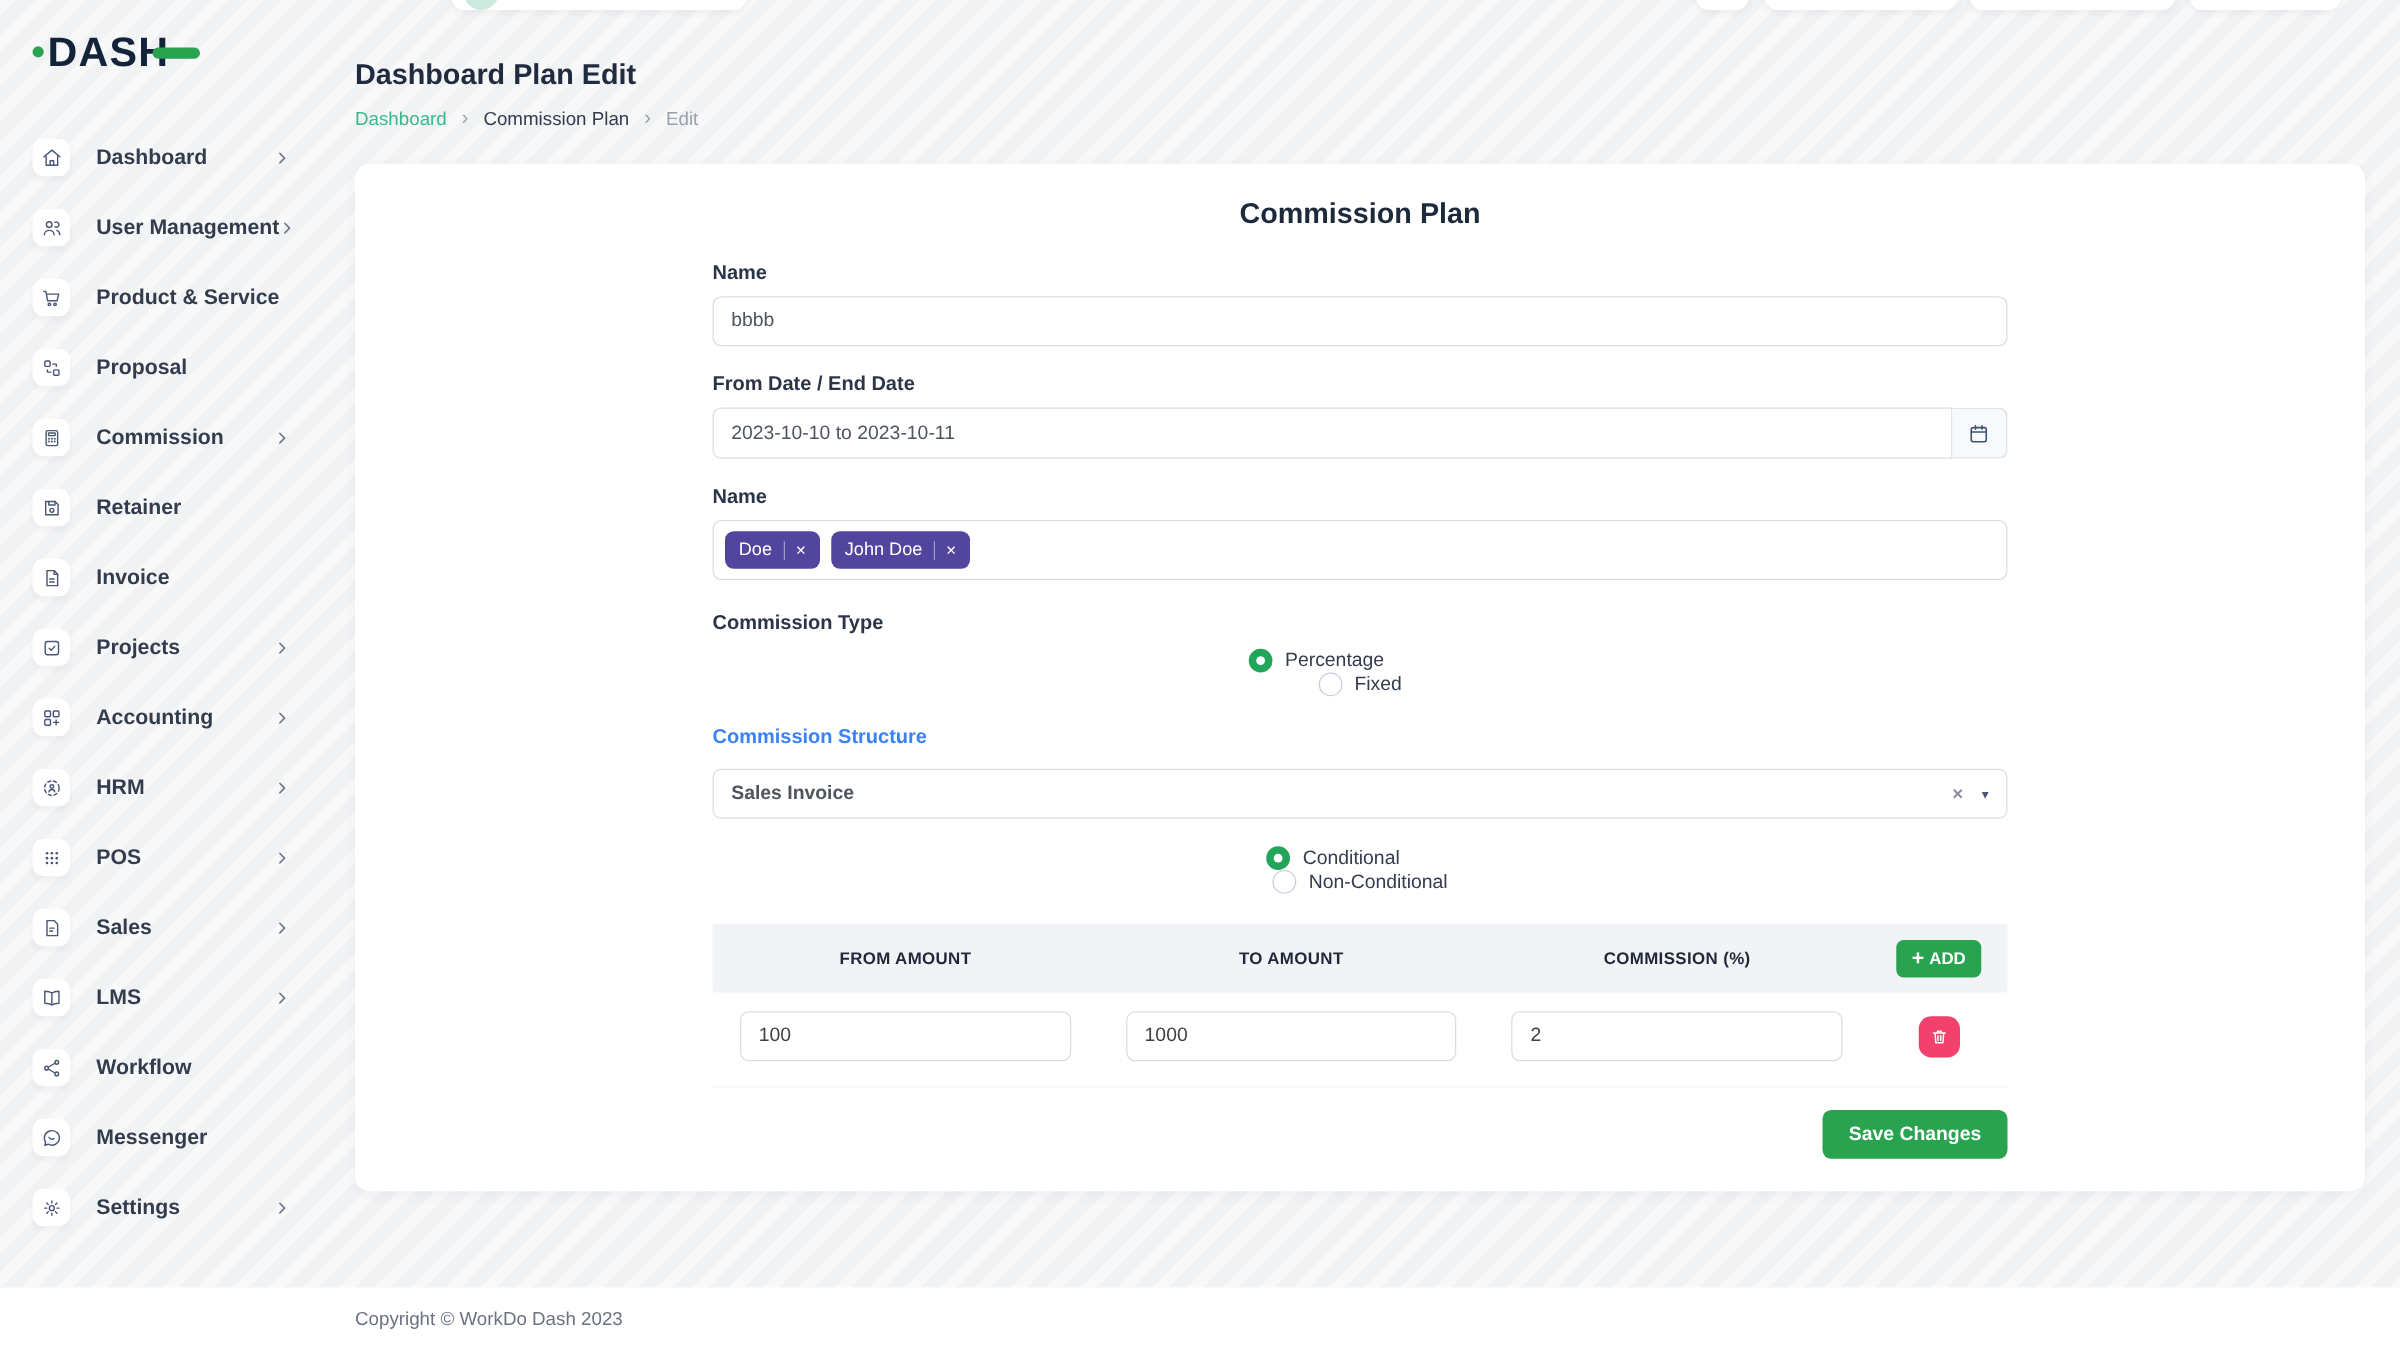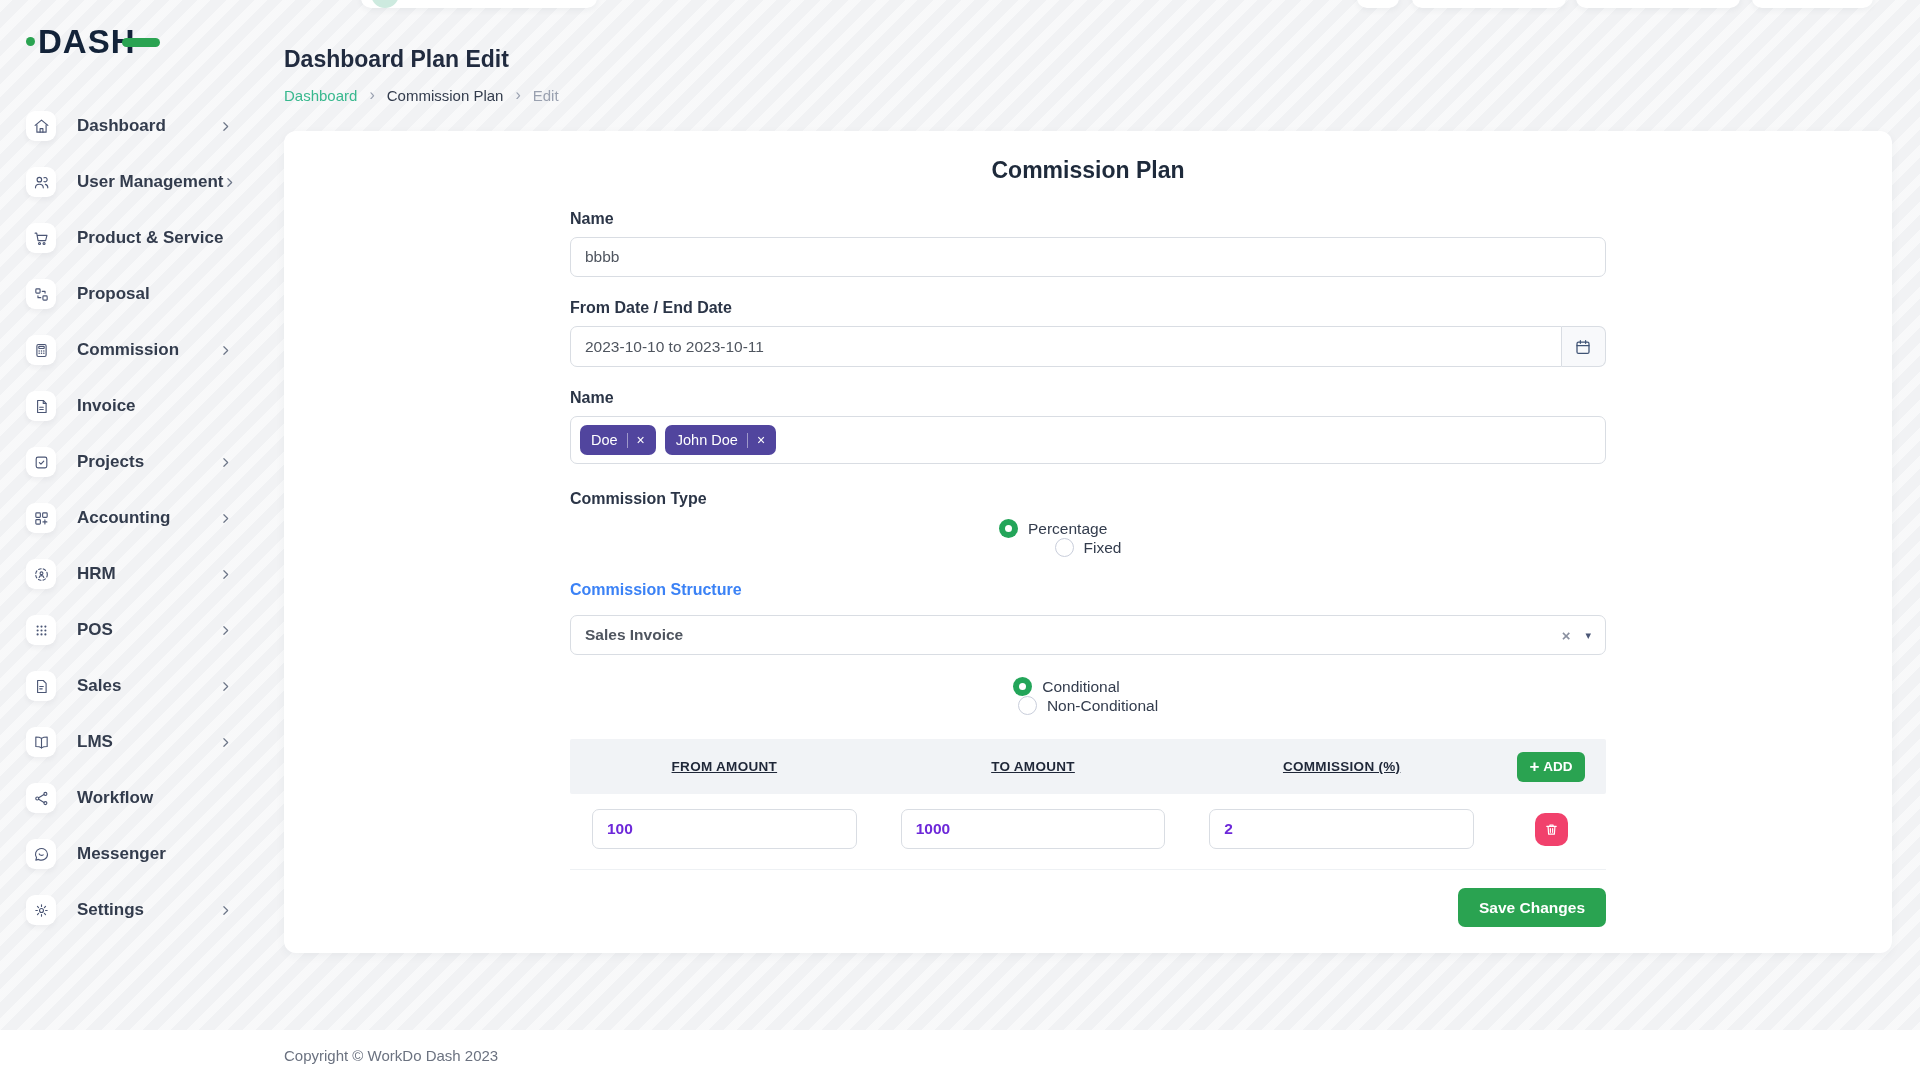--- a/index.html
+++ b/index.html
@@ -78,28 +78,28 @@
 
   .select-box { width:100%; height:40px; border:1px solid #d9dde3; border-radius:7px; padding:0 14px;
                 display:flex; align-items:center; justify-content:space-between; cursor:pointer;font-weight:bold; }
   .select-value { font-size:15.5px; color:#4f555f; }
   .select-right { display:flex; align-items:center; gap:15px; }
   .select-clear { color:#8a90a0; font-size:15px; cursor:pointer; }
   .select-caret { color:#4b5675; font-size:11px; }
 
   .rate-table { margin-top:2px; }
   .rate-head { background:#f1f3f6; height:55px; display:flex; align-items:center; border-radius:2px; }
-  .rate-col { flex:1; text-align:center; font-size:13.5px; font-weight:700; letter-spacing:.3px; color:#1f2738; text-transform:uppercase;text-decoration:underline; }
+  .rate-col { flex:1; text-align:center; font-size:13.5px; font-weight:700; letter-spacing:.3px; color:#1f2738; text-transform:uppercase; }
   .rate-add-col { width:110px; display:flex; justify-content:center; }
   .btn-add { background:#2aa351; color:#fff; border:none; height:30px; border-radius:6px; padding:0 12px;
              font-size:13.5px; font-weight:700; display:inline-flex; align-items:center; gap:4px; cursor:pointer; font-family:inherit; }
   .btn-add .plus { font-size:17px; font-weight:700; line-height:1; margin-top:-1px; }
   .rate-row { display:flex; align-items:center; padding:15px 0 20px 0; border-bottom:1px solid #eef1f4; }
   .rate-cell { flex:1; padding:0 22px; }
-  .rate-cell .text-input { color:#6d28d9;font-weight:bold; }
+  .rate-cell .text-input { color:#404040; }
   .rate-del-col { width:110px; display:flex; justify-content:center; }
   .btn-del { width:33px; height:33px; border-radius:10px; background:#f1416c; border:none; color:#fff;
              display:flex; align-items:center; justify-content:center; cursor:pointer; }
   .btn-del svg { width:15px; height:15px; }
 
   .save-row { display:flex; justify-content:flex-end; margin-top:18px; }
   .btn-save { background:#2aa351; color:#fff; border:none; height:39px; border-radius:7px; padding:0 21px;
               font-size:15.5px; font-weight:600; cursor:pointer; font-family:inherit; }
 
   
@@ -190,20 +190,30 @@
         </svg>
       </span>
     <span class="s-label">Commission</span>
     <span class="s-chev">
         <svg viewBox="0 0 24 24" fill="none" stroke="currentColor" stroke-width="2.2" stroke-linecap="round" stroke-linejoin="round">
           <path d="M9 5l7 7-7 7"></path>
         </svg>
       </span>
   </div>
 
+  <div class="s-item">
+    <span class="s-ic">
+        <svg viewBox="0 0 24 24" fill="none" stroke="currentColor" stroke-width="1.6" stroke-linecap="round" stroke-linejoin="round">
+          <path d="M5 4.5h10.5L19 8v11.5H5z"></path>
+          <path d="M8.5 4.5v4h7v-4"></path>
+          <circle cx="12" cy="14.5" r="2.2"></circle>
+        </svg>
+      </span>
+    <span class="s-label">Retainer</span>
+  </div>
 
   <div class="s-item">
     <span class="s-ic">
         <svg viewBox="0 0 24 24" fill="none" stroke="currentColor" stroke-width="1.6" stroke-linecap="round" stroke-linejoin="round">
           <path d="M6.5 3.5h8L18.5 7.5v13h-12z"></path>
           <path d="M14.5 3.5v4.3h4"></path>
           <path d="M9.5 13h5M9.5 16.3h5"></path>
         </svg>
       </span>
     <span class="s-label">Invoice</span>

